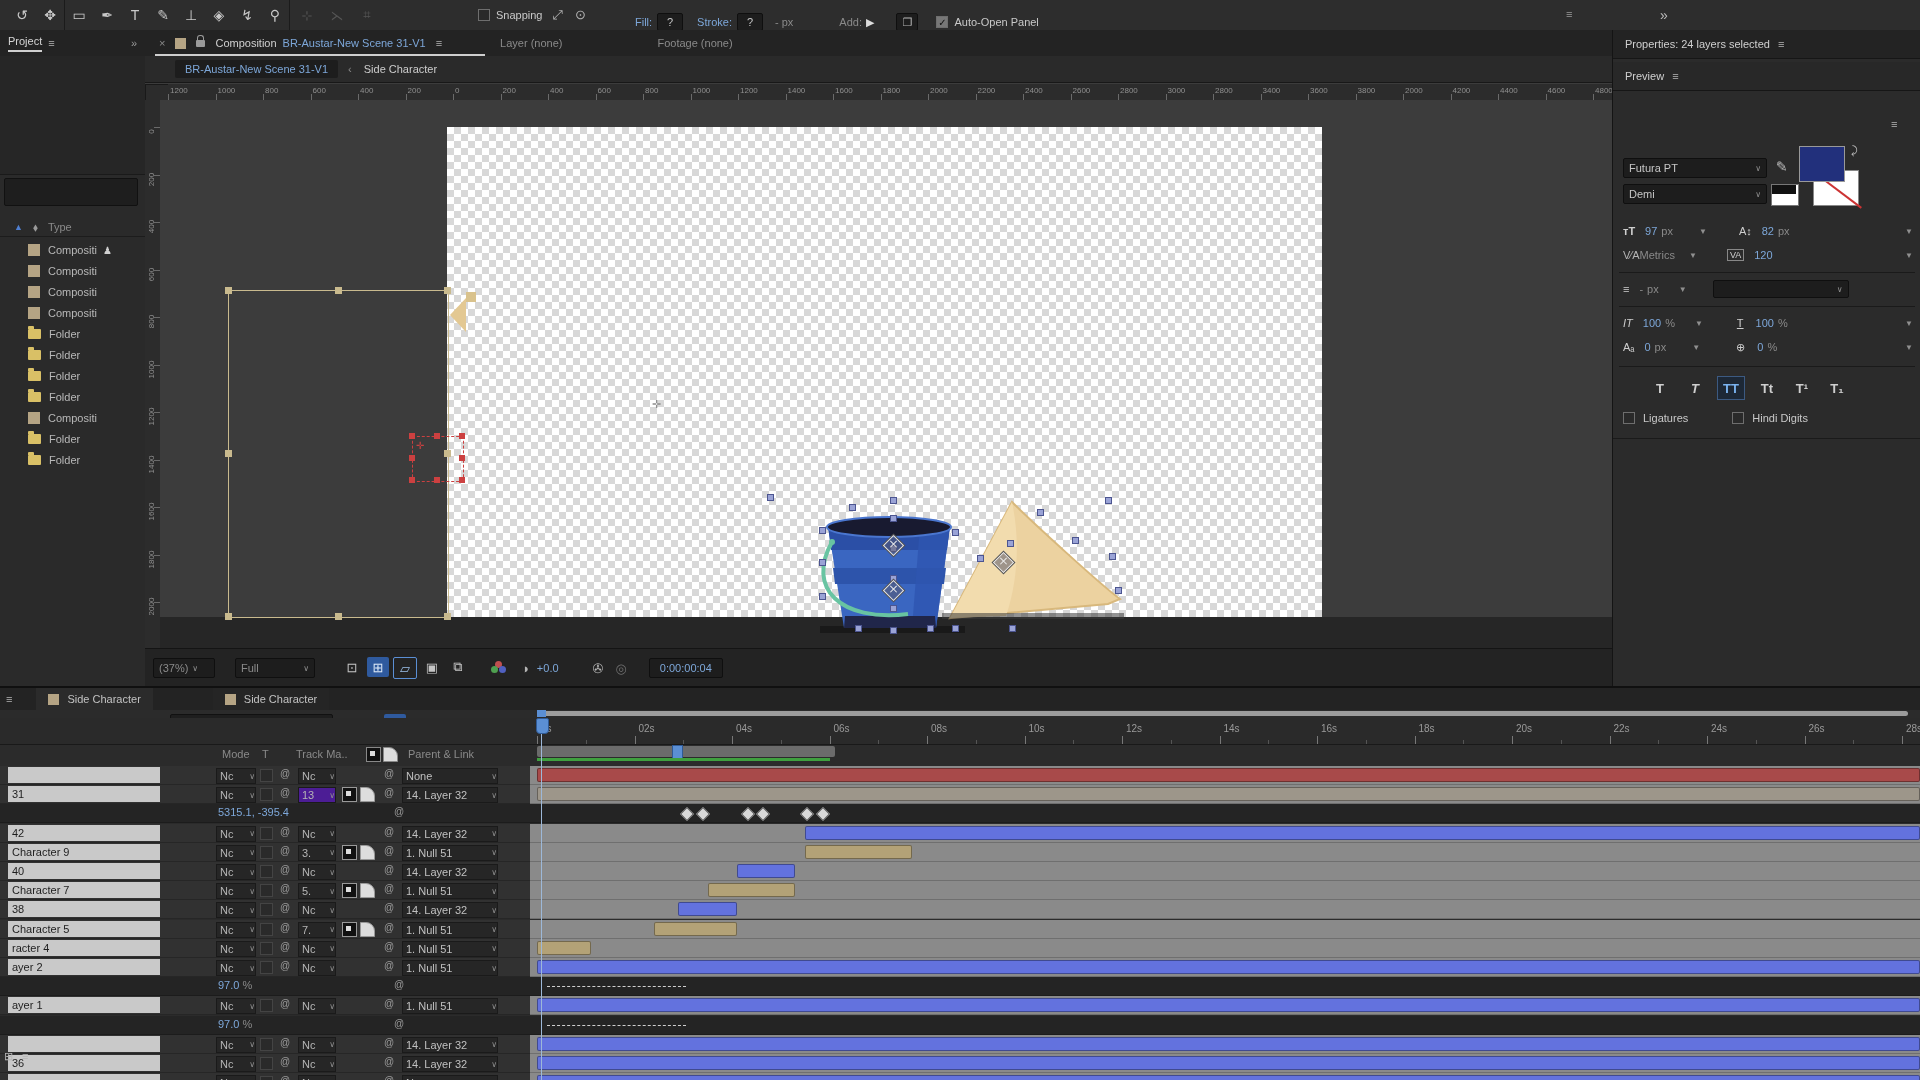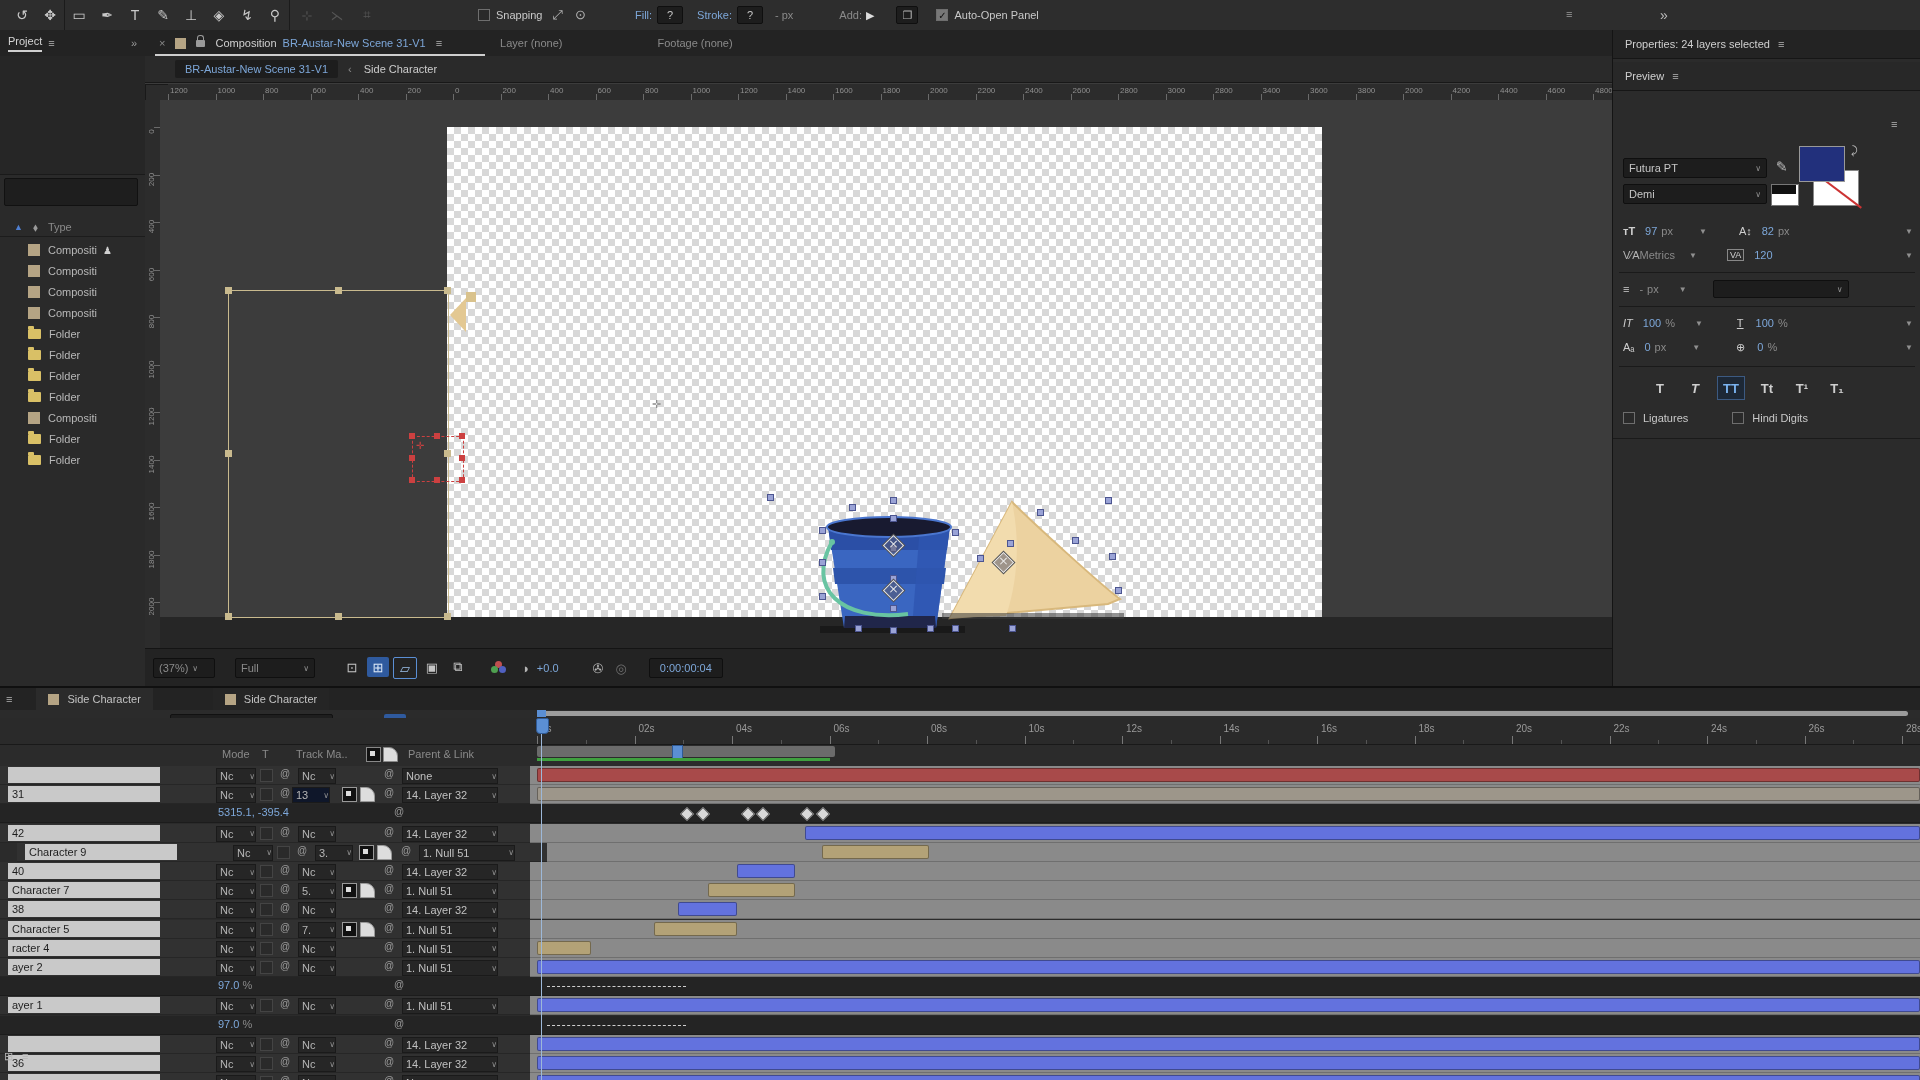--- a/index.html
+++ b/index.html
@@ -49,21 +49,21 @@
         <div style="width: 26px; height: 30px; display: flex; align-items: center; justify-content: center; color: rgb(85, 85, 85); font-size: 13px; margin-left: 4px;">⌗</div>
       </div>
     <div class="abs row" style="left:478px;top:0;height:30px">
       <span class="cbx"></span>
       <span style="margin-left:6px;color:#c9c9c9">Snapping</span>
       <span id="snap-icons" style="margin-left:10px;display:flex;gap:12px">
           <div style="color: rgb(181, 181, 181); font-size: 13px;">⤢</div>
           <div style="color: rgb(181, 181, 181); font-size: 13px;">⊙</div>
         </span>
     </div>
-    <div class="abs row" style="left:635px;top:5px;height:20px">
+    <div class="abs row" style="left:635px;top:12px;height:20px">
       <span class="blue">Fill:</span>
       <span class="ddbox" style="width:26px;height:18px;margin-left:5px;justify-content:center">
           <span>?</span>
         </span>
       <span class="blue" style="margin-left:14px">Stroke:</span>
       <span class="ddbox" style="width:26px;height:18px;margin-left:5px;justify-content:center">
           <span>?</span>
         </span>
       <span class="dim" style="margin-left:12px">- px</span>
       <span class="dim" style="margin-left:46px">Add:</span>
@@ -581,21 +581,21 @@
           <div style="position: absolute; left: 530px; top: 0px; width: 1390px; height: 18px; background: rgb(138, 138, 138); border-bottom: 1px solid rgb(111, 111, 111);"></div>
           <div style="position: absolute; left: 8px; top: 1px; width: 152px; height: 16px; background: rgb(201, 201, 201); color: rgb(30, 30, 30); display: flex; align-items: center;">
             <span style="margin-left: 4px;">31</span>
           </div>
           <div style="position: absolute; left: 216px; top: 2px; width: 38px; height: 14px; background: rgb(38, 38, 38); border: 1px solid rgb(26, 26, 26); display: flex; align-items: center; color: rgb(181, 181, 181);">
             <span style="margin-left:3px">Nc</span>
             <span class="chev" style="margin-left:auto">∨</span>
           </div>
           <div style="position: absolute; left: 260px; top: 3px; width: 11px; height: 11px; background: rgb(42, 42, 42); border: 1px solid rgb(68, 68, 68);"></div>
           <div style="position: absolute; left: 280px; top: 2px; color: rgb(154, 154, 154); font-size: 10px;">@</div>
-          <div style="position: absolute; left: 292px; top: 2px; width: 36px; height: 14px; background: #0f172a; border: 1px solid rgb(26, 26, 26); display: flex; align-items: center; color: rgb(181, 181, 181);">
+          <div style="position: absolute; left: 298px; top: 2px; width: 36px; height: 14px; background: #4c1d95; border: 1px solid rgb(26, 26, 26); display: flex; align-items: center; color: rgb(181, 181, 181);">
             <span style="margin-left:3px">13</span>
             <span class="chev" style="margin-left:auto">∨</span>
           </div>
           <div style="position: absolute; left: 342px; top: 2px; width: 13px; height: 13px; background: rgb(17, 17, 17); border: 1px solid rgb(153, 153, 153);">
             <div style="position: absolute; left: 3px; top: 3px; width: 5px; height: 5px; background: rgb(221, 221, 221);"></div>
           </div>
           <div style="position: absolute; left: 360px; top: 2px; width: 13px; height: 13px; background: rgb(221, 221, 221); border: 1px solid rgb(153, 153, 153); border-radius: 0px 60% 0px 0px;"></div>
           <div style="position: absolute; left: 384px; top: 2px; color: rgb(154, 154, 154); font-size: 10px;">@</div>
           <div style="position: absolute; left: 402px; top: 2px; width: 94px; height: 14px; background: rgb(38, 38, 38); border: 1px solid rgb(26, 26, 26); display: flex; align-items: center; color: rgb(192, 192, 192);">
             <span style="margin-left:3px;white-space:nowrap">14. Layer 32</span>
@@ -630,21 +630,21 @@
             <span style="margin-left:3px">Nc</span>
             <span class="chev" style="margin-left:auto">∨</span>
           </div>
           <div style="position: absolute; left: 384px; top: 2px; color: rgb(154, 154, 154); font-size: 10px;">@</div>
           <div style="position: absolute; left: 402px; top: 2px; width: 94px; height: 14px; background: rgb(38, 38, 38); border: 1px solid rgb(26, 26, 26); display: flex; align-items: center; color: rgb(192, 192, 192);">
             <span style="margin-left:3px;white-space:nowrap">14. Layer 32</span>
             <span class="chev" style="margin-left:auto">∨</span>
           </div>
           <div style="position: absolute; left: 805.125px; top: 2px; width: 1114.88px; height: 14px; background: rgb(99, 114, 222); border: 1px solid rgba(0, 0, 0, 0.35); border-radius: 2px; box-sizing: border-box;"></div>
         </div>
-        <div style="position: absolute; left: 17px; top: 76.8px; width: 1696px; height: 18px;">
+        <div style="position: absolute; left: 0px; top: 76.8px; width: 1696px; height: 18px;">
           <div style="position: absolute; left: 0px; top: 0px; width: 530px; height: 18px; background: rgb(49, 49, 49); border-bottom: 1px solid rgb(38, 38, 38);"></div>
           <div style="position: absolute; left: 530px; top: 0px; width: 1390px; height: 18px; background: rgb(138, 138, 138); border-bottom: 1px solid rgb(111, 111, 111);"></div>
           <div style="position: absolute; left: 8px; top: 1px; width: 152px; height: 16px; background: rgb(201, 201, 201); color: rgb(30, 30, 30); display: flex; align-items: center;">
             <span style="margin-left: 4px;">Character 9</span>
           </div>
           <div style="position: absolute; left: 216px; top: 2px; width: 38px; height: 14px; background: rgb(38, 38, 38); border: 1px solid rgb(26, 26, 26); display: flex; align-items: center; color: rgb(181, 181, 181);">
             <span style="margin-left:3px">Nc</span>
             <span class="chev" style="margin-left:auto">∨</span>
           </div>
           <div style="position: absolute; left: 260px; top: 3px; width: 11px; height: 11px; background: rgb(42, 42, 42); border: 1px solid rgb(68, 68, 68);"></div>

